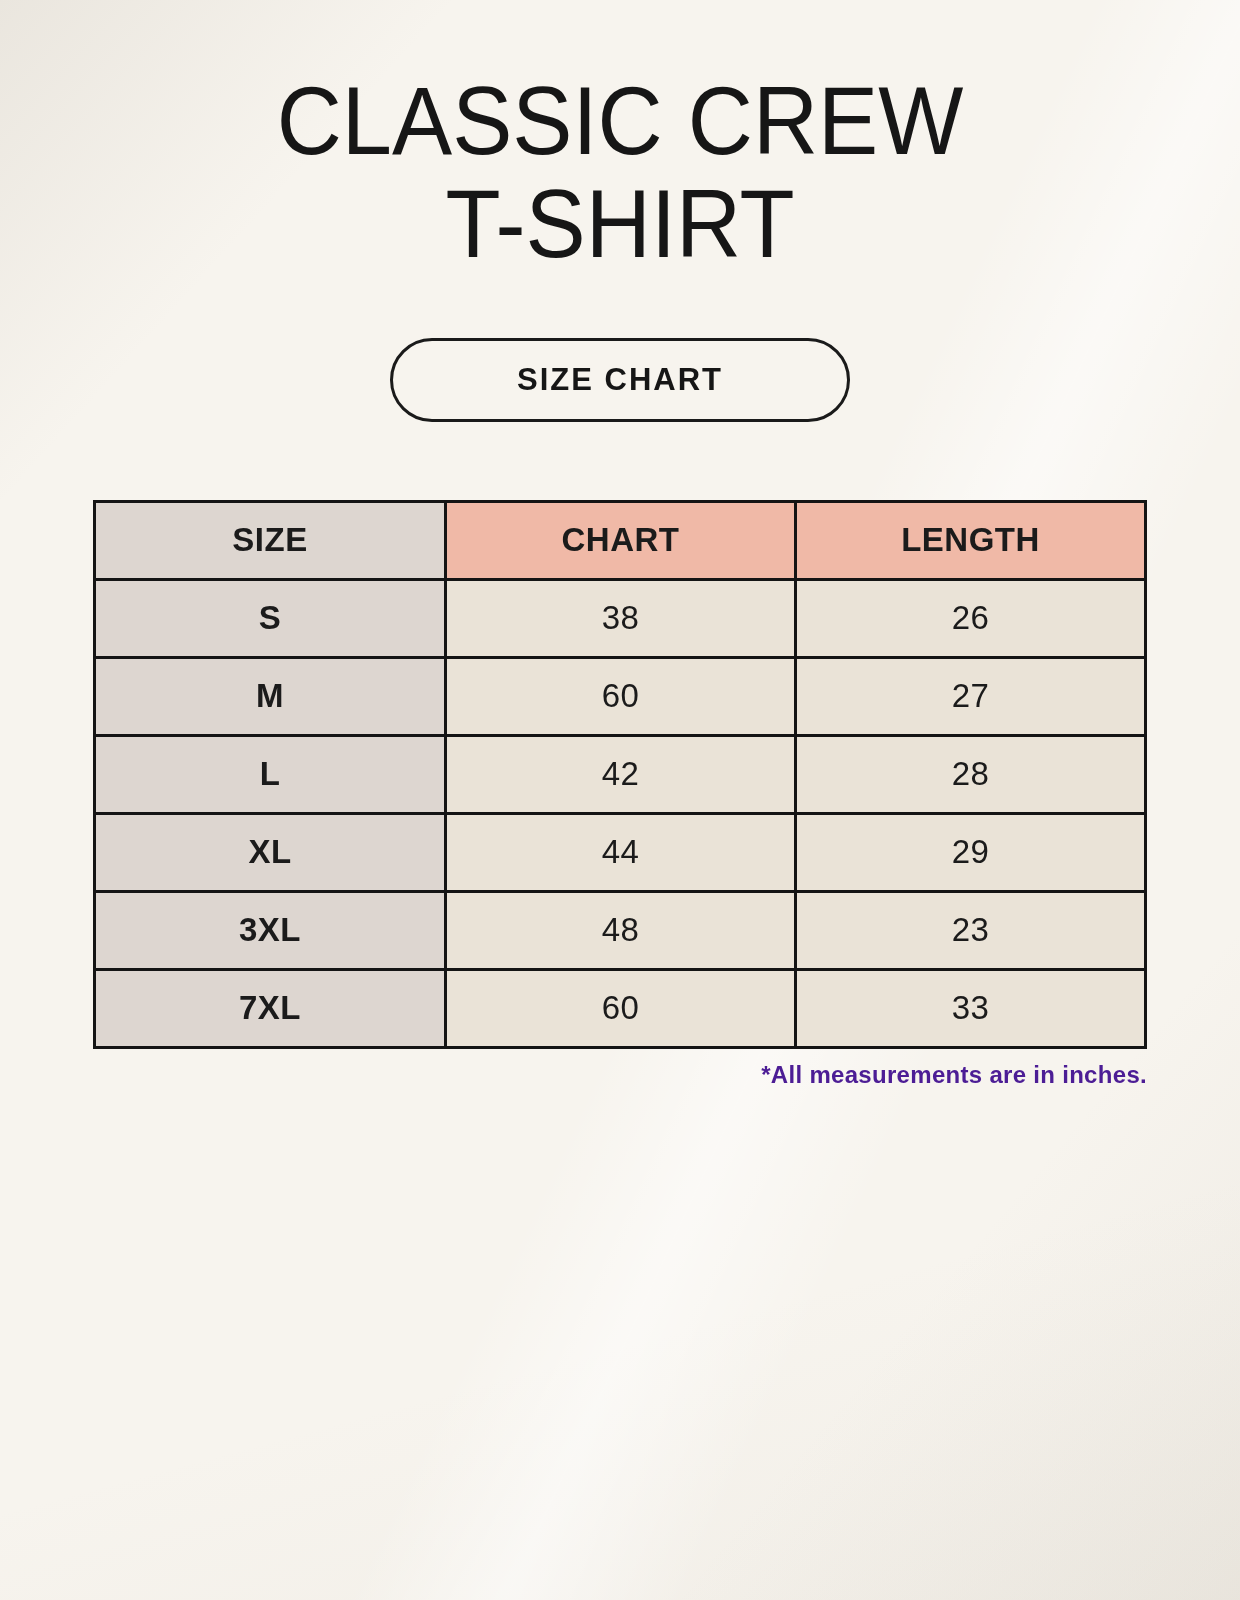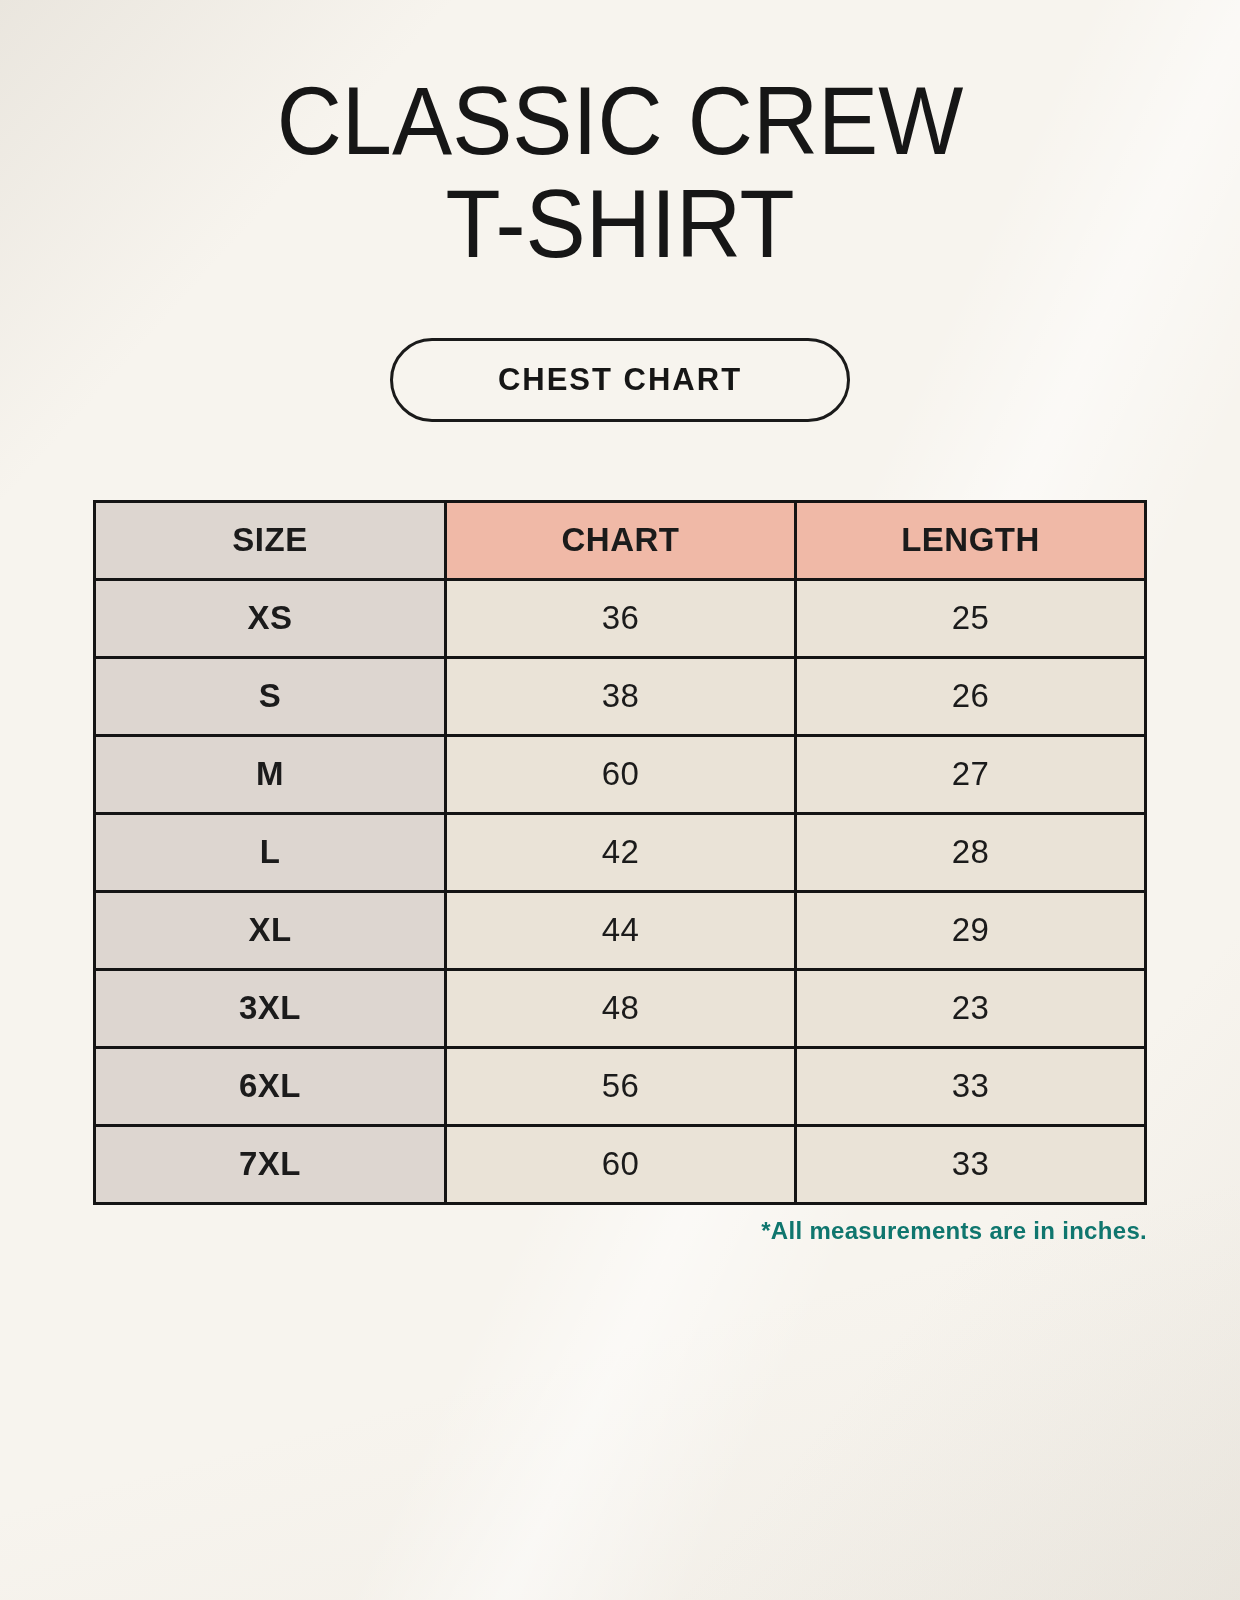--- a/index.html
+++ b/index.html
@@ -95,55 +95,50 @@
     background:var(--c-data-cell);
   }
 
   .footnote{
     width:1054px;
     margin:12px auto 0;
     text-align:right;
     font-size:24px;
     font-weight:700;
     letter-spacing:0.3px;
-    color:#0f766e;
+    color:#4c1d95;
   }
 </style>
 </head>
 <body>
 
 <div class="content">
 
   <h1 class="page-title">CLASSIC CREW
 T-SHIRT</h1>
 
   <button class="pill-button">
-    <span>CHEST CHART</span>
+    <span>SIZE CHART</span>
   </button>
 
   <div class="table-wrap">
     <table class="size-chart">
       <colgroup>
         <col style="width:33.4%">
         <col style="width:33.3%">
         <col style="width:33.3%">
       </colgroup>
       <thead>
         <tr>
           <th class="h-size">SIZE</th>
           <th>CHART</th>
           <th>LENGTH</th>
         </tr>
       </thead>
       <tbody>
-          <tr>
-            <th scope="row">XS</th>
-            <td>36</td>
-            <td>25</td>
-          </tr>
           <tr>
             <th scope="row">S</th>
             <td>38</td>
             <td>26</td>
           </tr>
           <tr>
             <th scope="row">M</th>
             <td>60</td>
             <td>27</td>
           </tr>
@@ -156,25 +151,20 @@
             <th scope="row">XL</th>
             <td>44</td>
             <td>29</td>
           </tr>
           <tr>
             <th scope="row">3XL</th>
             <td>48</td>
             <td>23</td>
           </tr>
           <tr>
-            <th scope="row">6XL</th>
-            <td>56</td>
-            <td>33</td>
-          </tr>
-          <tr>
             <th scope="row">7XL</th>
             <td>60</td>
             <td>33</td>
           </tr>
         </tbody>
     </table>
   </div>
 
   <div class="footnote">*All measurements are in inches.</div>
 

